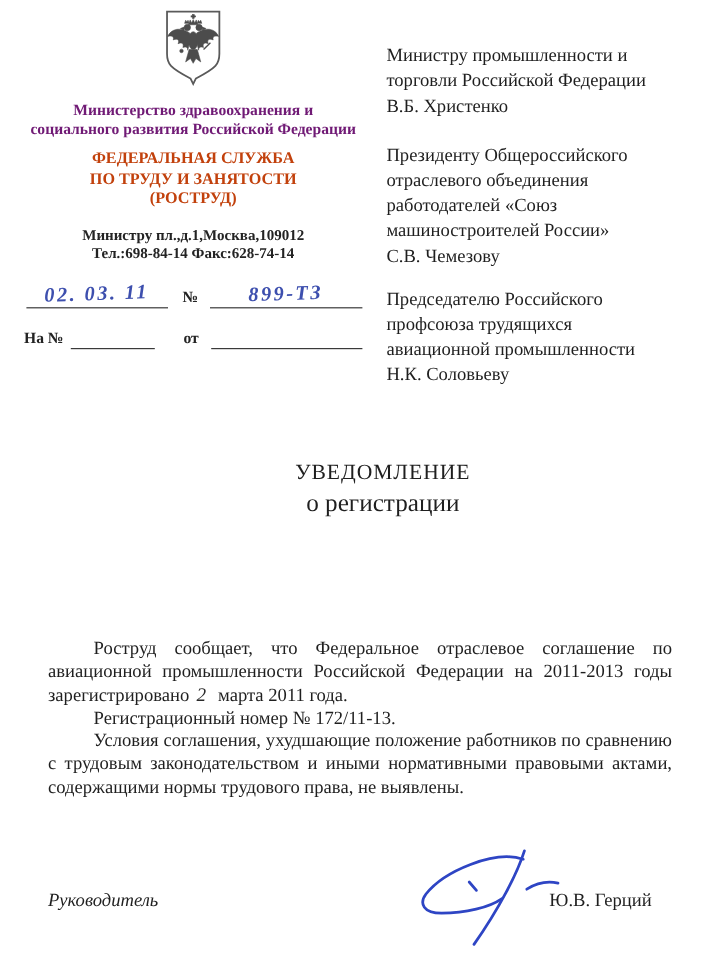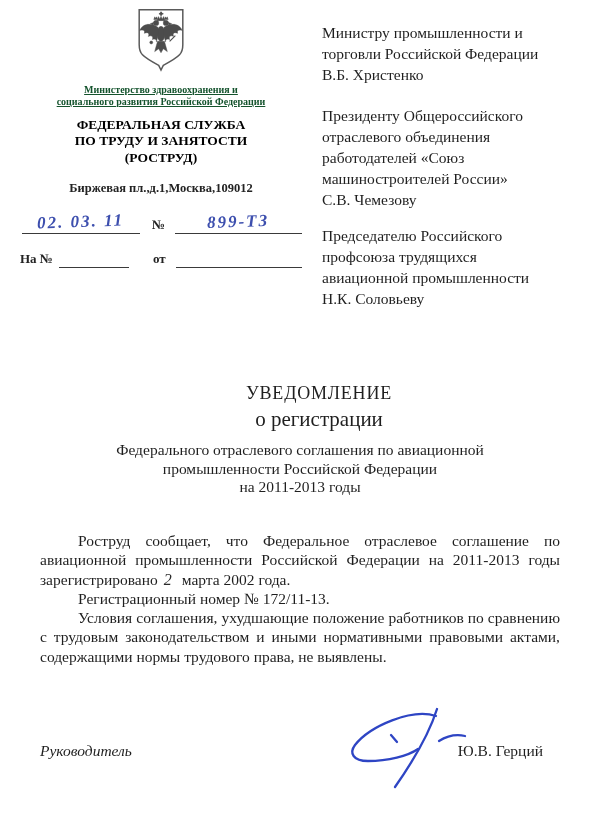--- a/index.html
+++ b/index.html
@@ -3,40 +3,40 @@
 <meta charset="utf-8">
 <style>
   html,body { margin:0; padding:0; background:#ffffff; }
   .page {
     position:relative; width:600px; height:813px; background:#ffffff;
     font-family:"Liberation Serif", serif; color:#1f1f1f; overflow:hidden;
   }
   
   .letterhead { position:absolute; left:20px; top:8px; width:282px; text-align:center; }
   .emblem-wrap { width:58px; height:66px; margin:0 auto 10px auto; }
-  .ministry { font-weight:bold; font-size:10px; line-height:1.2; white-space:pre-line; color:#14532d;text-decoration:underline; }
-  .service  { font-weight:bold; font-size:13.5px; line-height:1.22; margin-top:9px; white-space:pre-line; color:#000000; }
+  .ministry { font-weight:bold; font-size:13px; line-height:1.2; white-space:pre-line; color:#701a75; }
+  .service  { font-weight:bold; font-size:13.5px; line-height:1.22; margin-top:9px; white-space:pre-line; color:#c2410c; }
   .addr     { font-weight:bold; font-size:12.5px; line-height:1.25; margin-top:15px; color:#232323; }
   .ref-row  { display:flex; align-items:flex-end; margin-top:12px; font-weight:bold; font-size:13px; color:#232323; }
   .uline    { border-bottom:1.5px solid #3a3a3a; height:24px; display:flex; align-items:flex-end; justify-content:center; }
   .u-date   { width:118px; margin-left:2px; }
   .u-num    { flex:1; margin-left:10px; }
   .num-label{ margin-left:12px; padding-bottom:1px; }
   .row2     { margin-top:9px; }
   .row2 .lbl{ padding-bottom:1px; }
   .u-replyno{ width:70px; margin-left:6px; }
   .ot-label { margin-left:24px; padding-bottom:1px;text-align:right; }
   .u-replydate{ flex:1; margin-left:10px; }
   .hw {
     font-family:"Liberation Serif", serif; font-style:italic;
     color:#3d4fae; font-size:17px; letter-spacing:2px;
     transform:rotate(-2deg); display:block; padding-bottom:1px; white-space:nowrap;
   }
   
-  .addressees { position:absolute; left:322px; top:22px; width:252px; font-size:15.5px; line-height:21px; }
+  .addressees { position:absolute; left:322px; top:36px; width:252px; font-size:15.5px; line-height:21px; }
   .addressee  { white-space:pre-line; }
   .addressee.b1 { margin-bottom:19px; }
   .addressee.b2 { margin-bottom:15px;margin-top:20px; }
   
   .doc-title { position:absolute; top:383px; left:0; width:600px; text-align:center;padding-left:19px; }
   .doc-title .main { font-size:18px; letter-spacing:0.8px; }
   .doc-title .sub  { font-size:21px; margin-top:3px; }
   .subject {
     position:absolute; top:441px; left:40px; width:520px; text-align:center;
     font-size:15.5px; line-height:18.5px; white-space:pre-line;
@@ -80,21 +80,22 @@
     </div>
 
     <div class="ministry">Министерство здравоохранения и
 социального развития Российской Федерации</div>
 
     <div class="service">ФЕДЕРАЛЬНАЯ СЛУЖБА
 ПО ТРУДУ И ЗАНЯТОСТИ
 (РОСТРУД)</div>
 
     <div class="addr">
-      <div>Биржевая пл.,д.1,Москва,109012</div>
+      <div>Министру пл.,д.1,Москва,109012</div>
+      <div>Тел.:698-84-14 Факс:628-74-14</div>
     </div>
 
     <div class="ref-row">
       <div class="uline u-date">
         <span class="hw">02. 03. 11</span>
       </div>
       <span class="num-label">№</span>
       <div class="uline u-num">
         <span class="hw">899-ТЗ</span>
       </div>
@@ -121,26 +122,23 @@
 профсоюза трудящихся
 авиационной промышленности
 Н.К. Соловьеву</div>
   </div>
 
   <div class="doc-title">
     <div class="main">УВЕДОМЛЕНИЕ</div>
     <div class="sub">о регистрации</div>
   </div>
 
-  <div class="subject">Федерального отраслевого соглашения по авиационной
-промышленности Российской Федерации
-на 2011-2013 годы</div>
 
   <div class="body-text">
-    <p><span>Роструд сообщает, что Федеральное отраслевое соглашение по авиационной промышленности Российской Федерации на 2011-2013 годы зарегистрировано</span><span class="hw-day">2</span><span>марта 2002 года.</span></p>
+    <p><span>Роструд сообщает, что Федеральное отраслевое соглашение по авиационной промышленности Российской Федерации на 2011-2013 годы зарегистрировано</span><span class="hw-day">2</span><span>марта 2011 года.</span></p>
     <p>Регистрационный номер № 172/11-13.</p>
     <p>Условия соглашения, ухудшающие положение работников по сравнению с трудовым законодательством и иными нормативными правовыми актами, содержащими нормы трудового права, не выявлены.</p>
   </div>
 
   <div class="position-label">Руководитель</div>
 
   <div class="signature-wrap">
     <svg viewBox="0 0 134 92" width="134" height="92" aria-hidden="true">
       <g fill="none" stroke="#2e45c4" stroke-width="2.3" stroke-linecap="round">
         <path d="M98 16 C74 8 32 26 17 45 C11 53 15 61 30 61 C50 61 70 56 80 49"></path>

